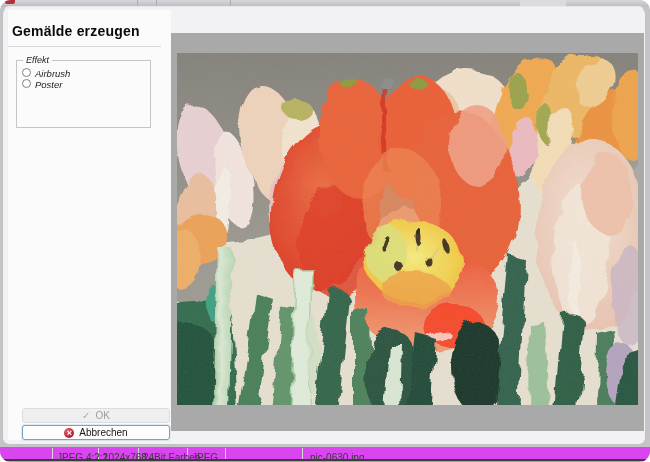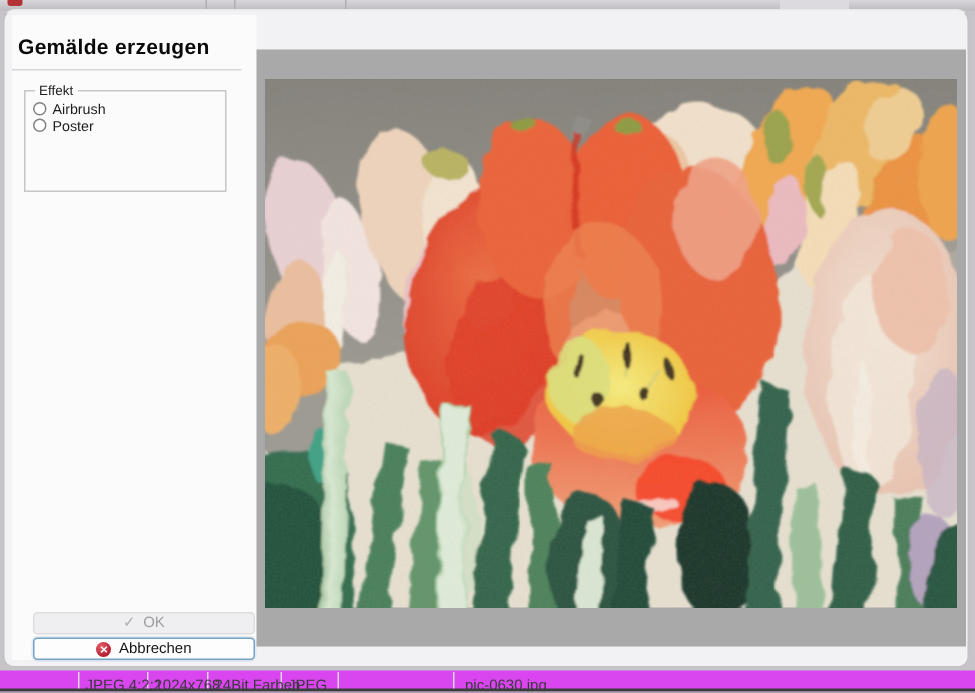--- a/index.html
+++ b/index.html
@@ -1,36 +1,36 @@
 <!DOCTYPE html>
 <html><head>
 <meta charset="utf-8">
 <style>
   html,body{margin:0;padding:0;}
   body{width:650px;height:462px;overflow:hidden;font-family:"Liberation Sans",sans-serif;}
-  .screen{position:relative;width:650px;height:462px;background:#c6c4c8;overflow:hidden;}
+  .screen{position:relative;width:650px;height:462px;background:#c6c4c8;overflow:hidden;border-radius:11px;}
 
   
   .top-strip{position:absolute;left:0;top:0;width:650px;height:7px;
     background:linear-gradient(#d8d6da,#bdbbbf);}
   .red-mark{position:absolute;left:5px;top:0;width:10px;height:4px;background:#b23236;border-radius:0 0 2px 2px;}
   .tsep{position:absolute;top:0;width:1px;height:6px;background:#aeacb0;}
   .tpatch{position:absolute;left:520px;top:0;width:46px;height:6px;background:#dcdade;}
 
   
   .dialog{position:absolute;left:2px;top:6px;width:644px;height:439px;box-sizing:border-box;
     background:#f2f1f3;border:1px solid #c2c1c4;border-top-color:#e9e8ea;
     border-radius:8px 8px 7px 7px;}
 
   .left-panel{position:absolute;left:5px;top:3px;width:163px;height:430px;background:#fbfbfb;}
   .dialog-title{position:absolute;left:4px;top:13px;margin:0;font-size:14px;font-weight:bold;color:#0a0a0a;letter-spacing:.2px;white-space:nowrap;}
   .title-sep{position:absolute;left:0;top:36px;width:153px;height:1px;background:#d7d6d8;}
 
   .groupbox{position:absolute;left:8px;top:45px;width:135px;height:73px;box-sizing:border-box;
-    border:1px solid #c6c5c7;margin:0;padding:3px 0 2px 5px;}
+    border:1px solid #c6c5c7;margin:0;padding:3px 0 2px 5px;font-style:italic;}
   .groupbox legend{font-size:9px;color:#222;padding:0 3px;margin-left:1px;}
   .radio-row{display:flex;align-items:flex-start;height:10.6px;cursor:default;}
   .radio{flex:0 0 auto;width:7px;height:7px;border:1px solid #828282;border-radius:50%;background:#fff;margin-right:4px;}
   .radio-label{font-size:9.5px;color:#1d1d1d;white-space:nowrap;}
 
   .btn{position:absolute;left:14px;width:148px;height:15px;box-sizing:border-box;
     display:flex;align-items:center;justify-content:center;gap:5px;
     font-family:"Liberation Sans",sans-serif;font-size:10px;border-radius:3px;padding:0;}
   .btn-ok{top:398px;background:#efeef0;border:1px solid #dddcde;color:#9d9da0;}
   .btn-cancel{top:415px;background:#fdfdfe;border:1px solid #76a3c6;color:#141414;

